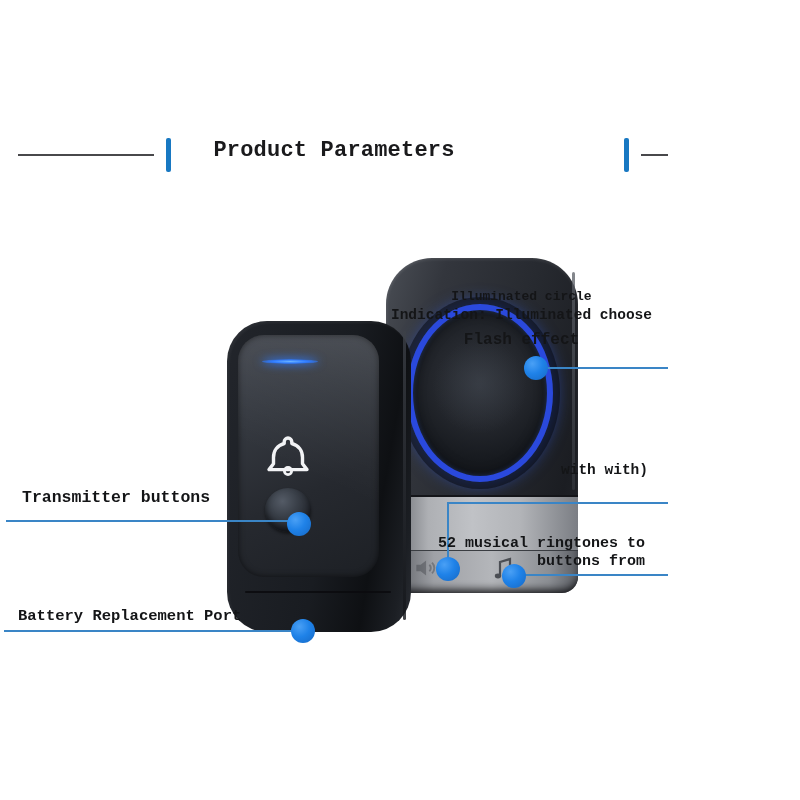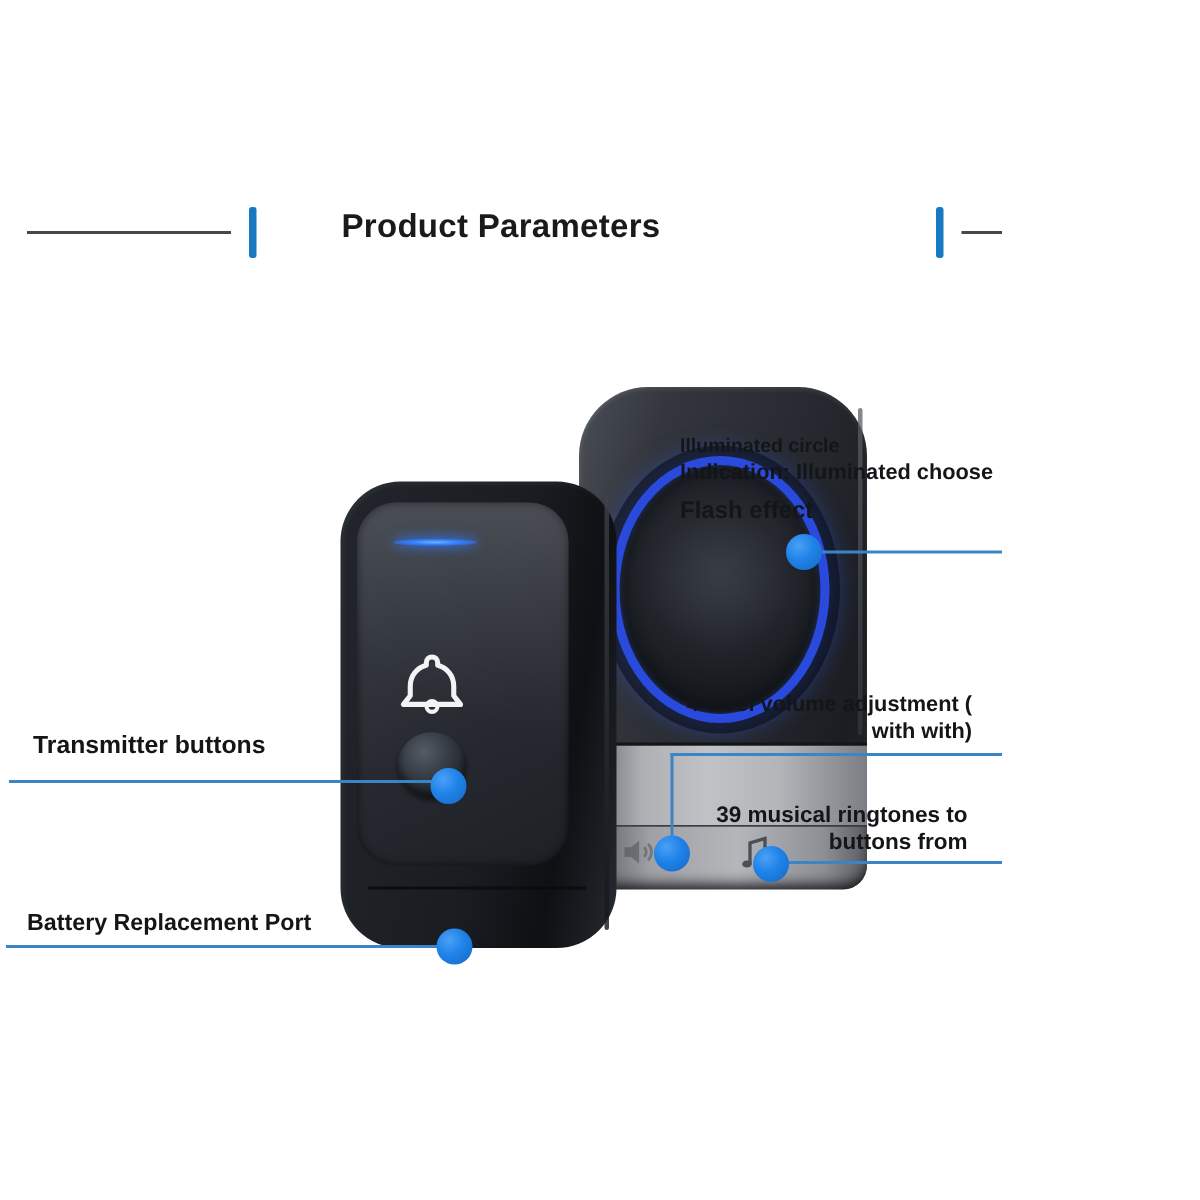--- a/index.html
+++ b/index.html
@@ -1,18 +1,18 @@
 <!DOCTYPE html>
 <html style="--background: #ffffff; --accent_bar: #1878c2; --callout_line: #3a85c6; --callout_dot: #1f82e8; --ring_blue: #2a49dd; --led_blue: #2f7bff; --text: #141517;"><head>
 <meta charset="utf-8">
 <style>
   html,body{margin:0;padding:0;background:#fff;}
   .canvas{
     position:relative;width:668px;height:800px;background:var(--background,#ffffff);
-    font-family:Liberation Sans, sans-serif;overflow:hidden;
+    font-family:Liberation Mono, monospace;overflow:hidden;
   }
   
   .page-title{
     position:absolute;top:138px;left:0;width:100%;text-align:center;
     font-size:22px;font-weight:700;color:#1a1a1c;letter-spacing:.2px;
   }
   .rule{position:absolute;top:154px;height:2px;background:#48484b;}
   .rule-left{left:18px;width:136px;}
   .rule-right{left:641px;width:139px;}
   .accent-bar{position:absolute;top:138px;width:5px;height:34px;background:var(--accent_bar,#1878c2);border-radius:2px;}
@@ -102,21 +102,21 @@
     background:radial-gradient(circle at 35% 32%,#4aa0f5 0%,var(--callout_dot,#1f82e8) 45%,#1668c4 100%);
   }
   .d-flash{left:524px;top:356px;}
   .d-volume{left:436px;top:557px;}
   .d-ringtones{left:502px;top:564px;}
   .d-button{left:287px;top:512px;}
   .d-battery{left:291px;top:619px;}
 
   
   .lbl{position:absolute;font-weight:700;color:var(--text,#141517);z-index:5;}
-  .lbl-flash{right:6px;top:288px;text-align:left;}
+  .lbl-flash{right:16px;top:288px;text-align:center;}
   .lbl-flash .s1{font-size:13px;line-height:17px;}
   .lbl-flash .s2{font-size:14.5px;line-height:21px;}
   .lbl-flash .s3{font-size:16px;line-height:25px;margin-top:2px;}
   .lbl-volume{right:20px;top:461px;text-align:right;font-size:14.5px;line-height:18px;}
   .lbl-ringtones{right:23px;top:535px;text-align:right;font-size:15px;line-height:18px;}
   .lbl-transmitter{left:22px;top:488px;font-size:16.5px;}
   .lbl-battery{left:18px;top:607px;font-size:15.5px;}
 </style>
 </head>
 <body>
@@ -169,26 +169,25 @@
   <div class="callout-dot d-button"></div>
   <div class="callout-dot d-battery"></div>
 
   <div class="lbl lbl-flash">
     <div class="s1">Illuminated circle</div>
     <div class="s2">Indication: Illuminated choose</div>
     <div class="s3">Flash effect</div>
   </div>
 
   <div class="lbl lbl-volume">
-    <div>4-level volume adjustment (</div>
     <div>with with)</div>
   </div>
 
   <div class="lbl lbl-ringtones">
-    <div>39 musical ringtones to</div>
+    <div>52 musical ringtones to</div>
     <div>buttons from</div>
   </div>
 
   <div class="lbl lbl-battery">Battery Replacement Port</div>
 
   <div class="lbl lbl-transmitter">Transmitter buttons</div>
 
 </div>
 
 </body></html>

